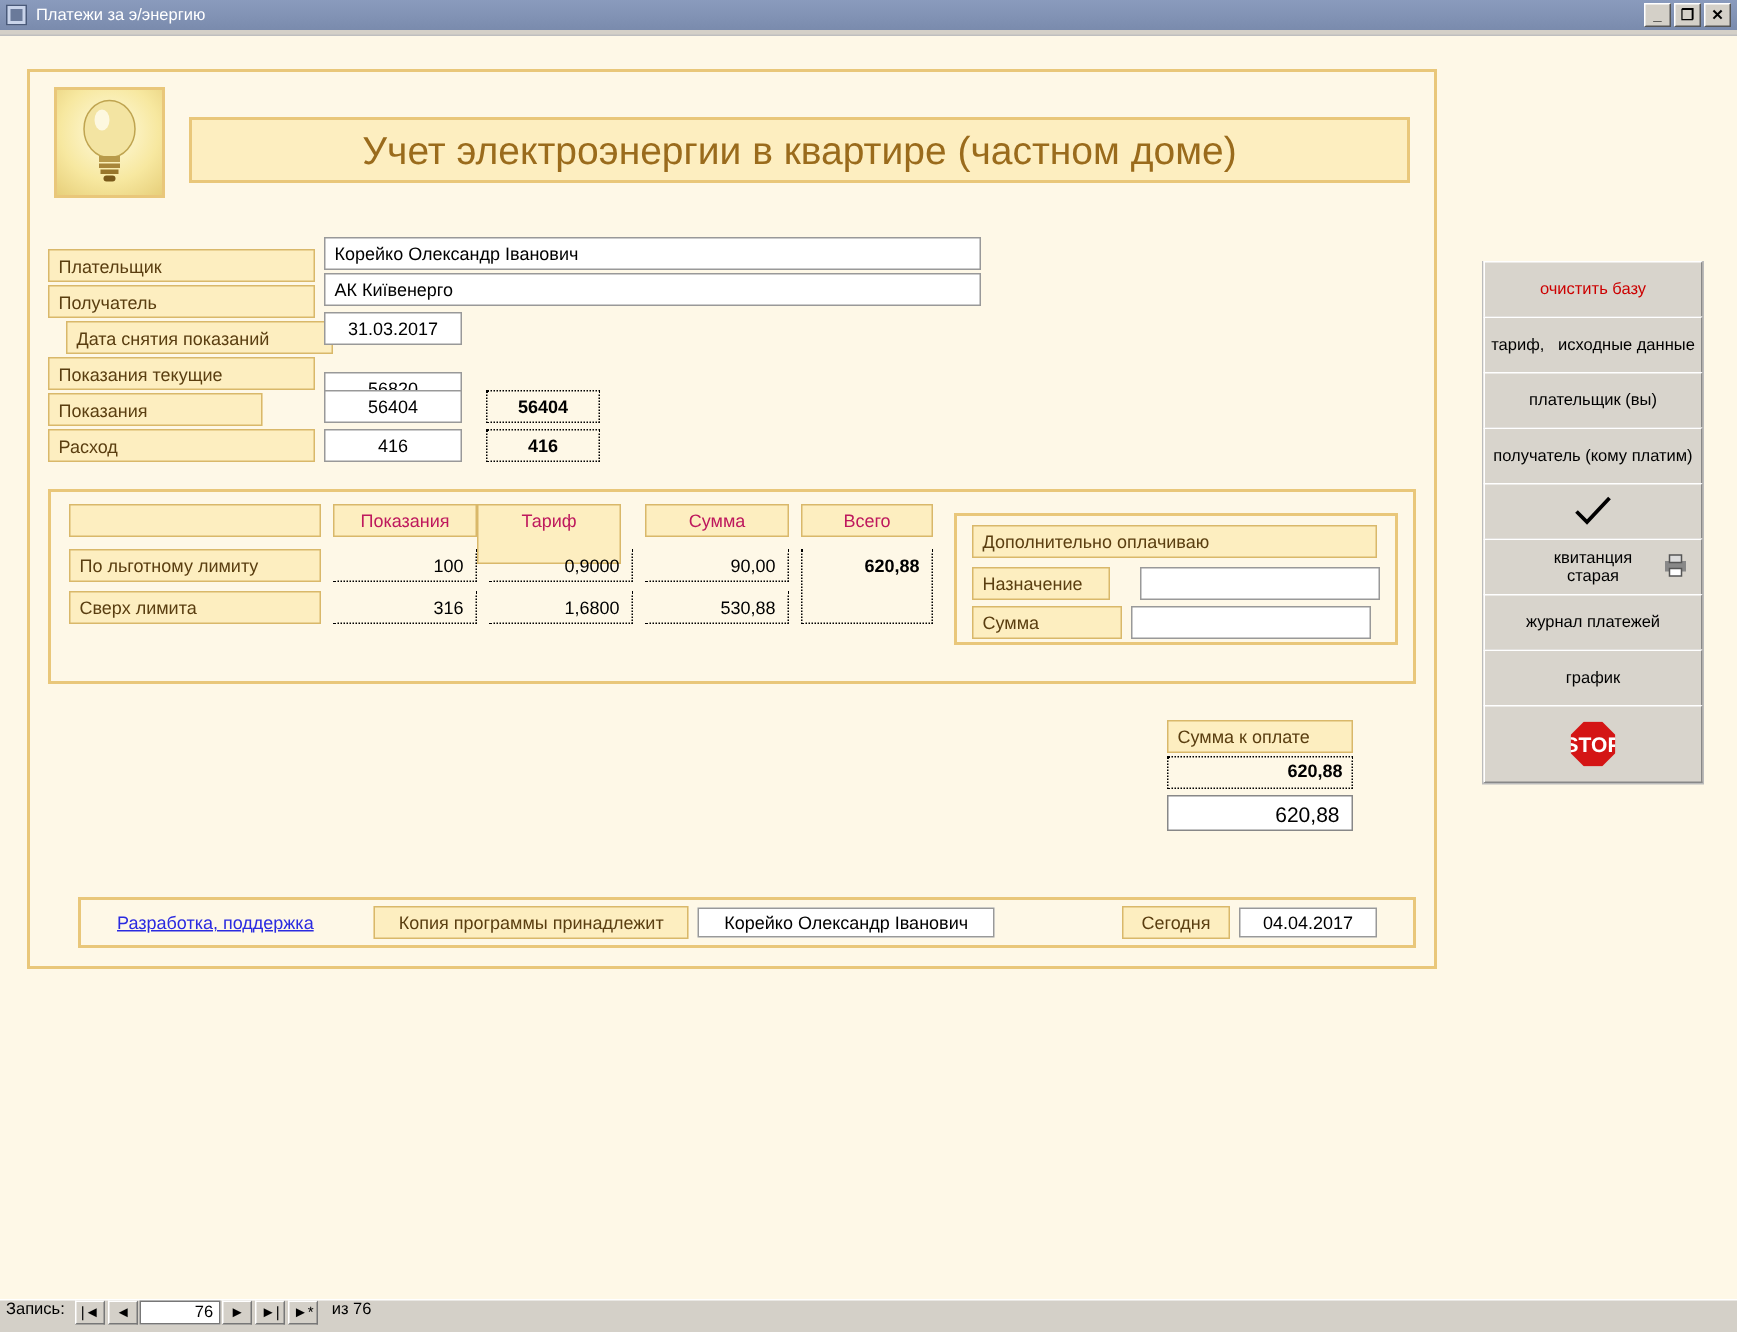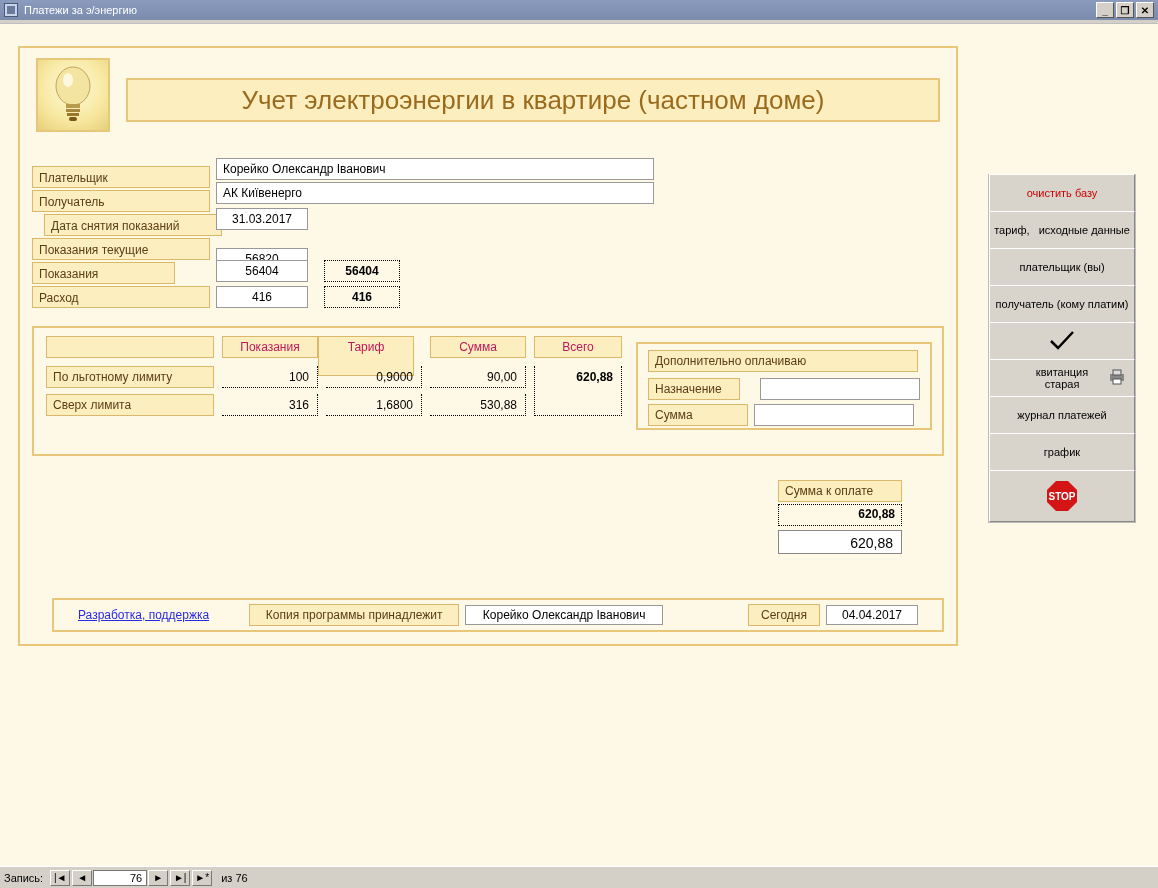--- a/index.html
+++ b/index.html
@@ -169,21 +169,21 @@
     text-decoration: underline;
     cursor:pointer;
   }
   
   .recnav {
     position:absolute;
     left:0; bottom:0; right:0;
     height: 22px;
     background: #d4d0c8;
     border-top:1px solid #fff;
-    display:flex;align-items:center;
+    display:flex;align-items:flex-start;
     font-size:11px;
     padding-left: 4px;
     margin-top: 12px;
   }
   .recnav .navbtn {
     width: 20px; height: 16px;
     background: #d4d0c8;
     border: 1px solid #fff;
     border-right-color:#777;border-bottom-color:#777;
     margin: 0 1px;
@@ -194,21 +194,21 @@
   .recnav input {
     width: 54px; height:16px;
     border:1px solid #777; text-align:right;
     font-size:11px; padding-right:4px;
   }
   .whitebox { background:#fff;border:1px solid #999;padding:2px 8px; }
   .stop-octagon {
     width:30px;height:30px;background:#d41515;
     clip-path: polygon(30% 0, 70% 0, 100% 30%, 100% 70%, 70% 100%, 30% 100%, 0 70%, 0 30%);
     display:flex;align-items:center;justify-content:center;
-    color:#fff;font-weight:bold;font-size:10px;font-family:Arial Black,Arial;
+    color:#fff;font-weight:bold;font-size:14px;font-family:Arial Black,Arial;
   }
 </style>
 </head>
 <body>
 
 <div class="titlebar">
   <div class="sysicon">
     <svg width="10" height="10" viewBox="0 0 10 10">
         <rect x="1" y="1" width="8" height="8" fill="#6a7a9a"></rect>
       </svg>

